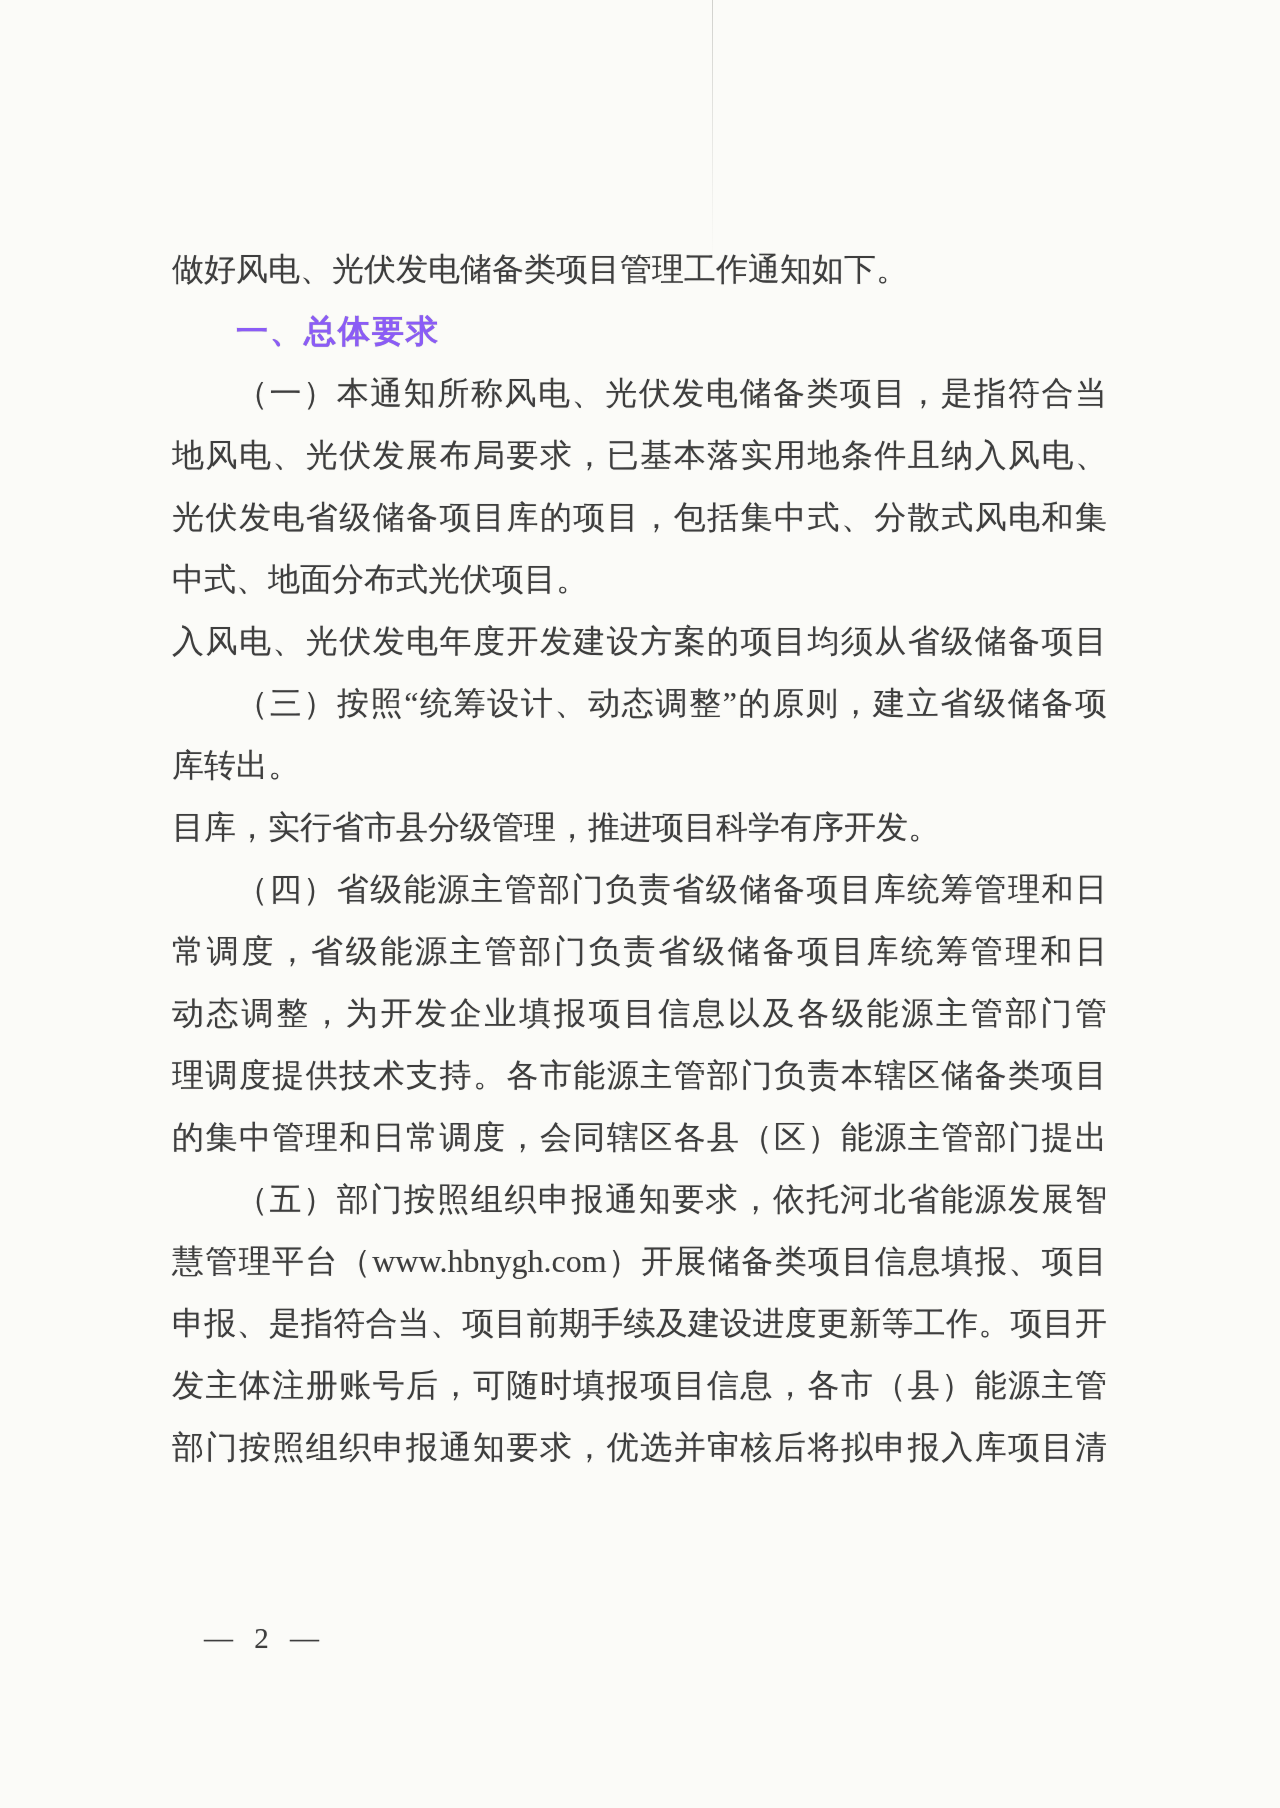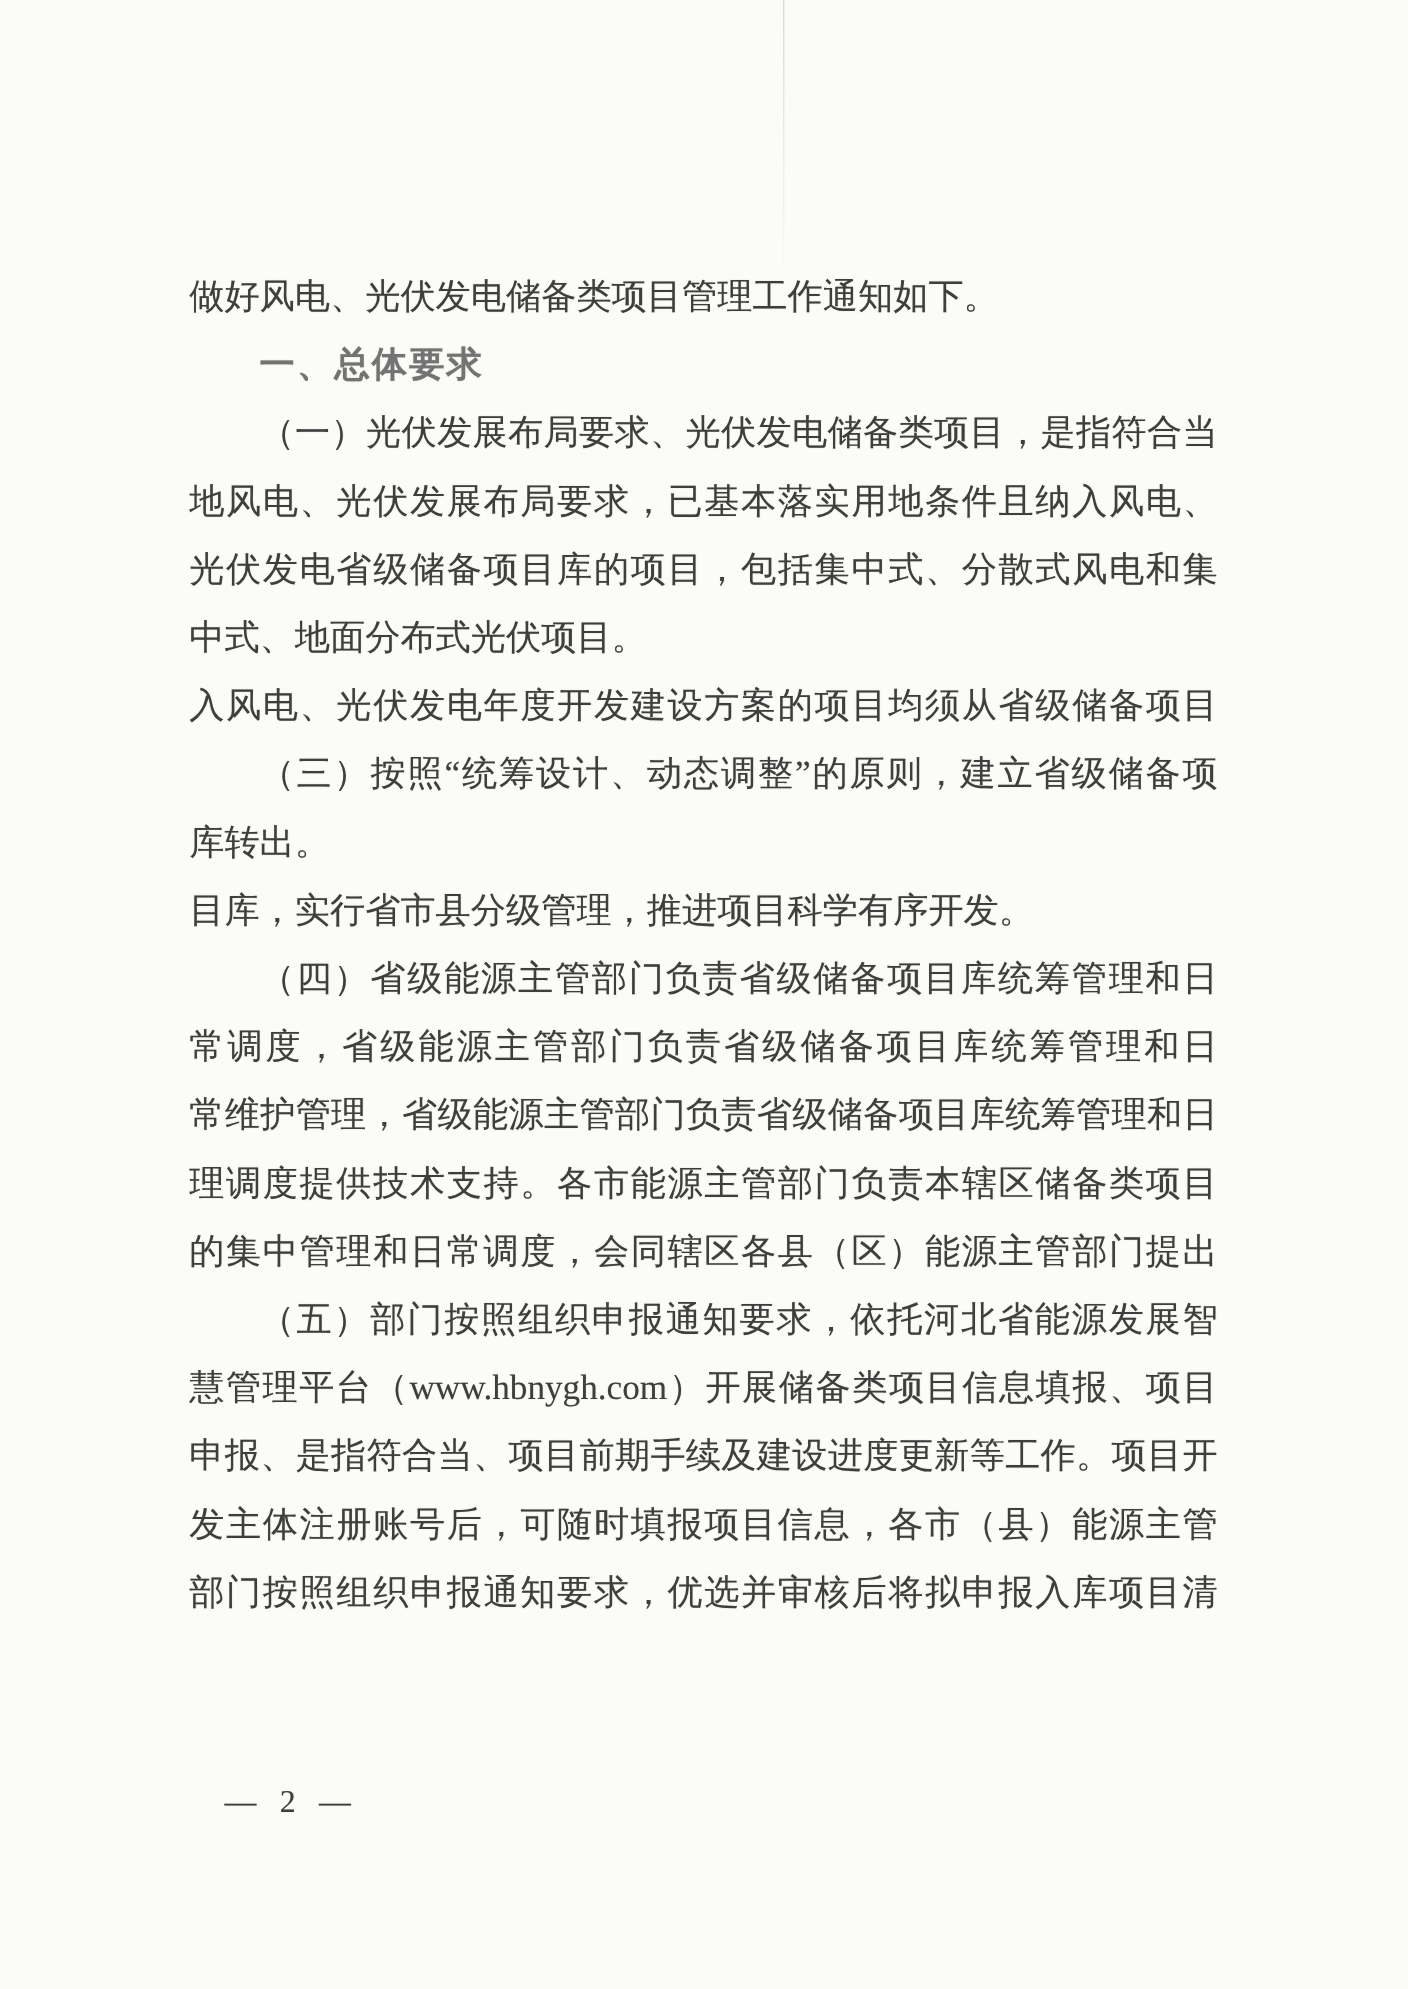--- a/index.html
+++ b/index.html
@@ -42,21 +42,21 @@
     text-align:justify;
     text-align-last:justify;
     text-justify:inter-character;
   }
   .indent{
     text-indent:64px;
   }
   .heading{
     font-family:"Liberation Sans","DejaVu Sans",sans-serif;
     font-weight:700;
-    color:#737373;
+    color:#8b5cf6;
     letter-spacing:2px;
     text-shadow:0 0 1px rgba(46,46,46,0.4);
   }
   .page-number{
     position:absolute;
     left:204px;
     top:1618px;
     font-size:29px;
     line-height:40px;
     letter-spacing:7px;
@@ -67,31 +67,31 @@
 </head>
 <body>
 
 <div class="page">
 
   <div class="scan-fold"></div>
 
   <div class="text-block">
     <div class="line">做好风电、光伏发电储备类项目管理工作通知如下。</div>
     <div class="line heading indent">一、总体要求</div>
-    <div class="line fill indent">（一）光伏发展布局要求、光伏发电储备类项目，是指符合当</div>
+    <div class="line fill indent">（一）本通知所称风电、光伏发电储备类项目，是指符合当</div>
     <div class="line fill">地风电、光伏发展布局要求，已基本落实用地条件且纳入风电、</div>
     <div class="line fill">光伏发电省级储备项目库的项目，包括集中式、分散式风电和集</div>
     <div class="line">中式、地面分布式光伏项目。</div>
     <div class="line fill">入风电、光伏发电年度开发建设方案的项目均须从省级储备项目</div>
     <div class="line fill indent">（三）按照“统筹设计、动态调整”的原则，建立省级储备项</div>
     <div class="line">库转出。</div>
     <div class="line">目库，实行省市县分级管理，推进项目科学有序开发。</div>
     <div class="line fill indent">（四）省级能源主管部门负责省级储备项目库统筹管理和日</div>
     <div class="line fill">常调度，省级能源主管部门负责省级储备项目库统筹管理和日</div>
-    <div class="line fill">常维护管理，省级能源主管部门负责省级储备项目库统筹管理和日</div>
+    <div class="line fill">动态调整，为开发企业填报项目信息以及各级能源主管部门管</div>
     <div class="line fill">理调度提供技术支持。各市能源主管部门负责本辖区储备类项目</div>
     <div class="line fill">的集中管理和日常调度，会同辖区各县（区）能源主管部门提出</div>
     <div class="line fill indent">（五）部门按照组织申报通知要求，依托河北省能源发展智</div>
     <div class="line fill">慧管理平台（www.hbnygh.com）开展储备类项目信息填报、项目</div>
     <div class="line fill">申报、是指符合当、项目前期手续及建设进度更新等工作。项目开</div>
     <div class="line fill">发主体注册账号后，可随时填报项目信息，各市（县）能源主管</div>
     <div class="line fill">部门按照组织申报通知要求，优选并审核后将拟申报入库项目清</div>
   </div>
 
   <div class="page-number">— 2 —</div>

